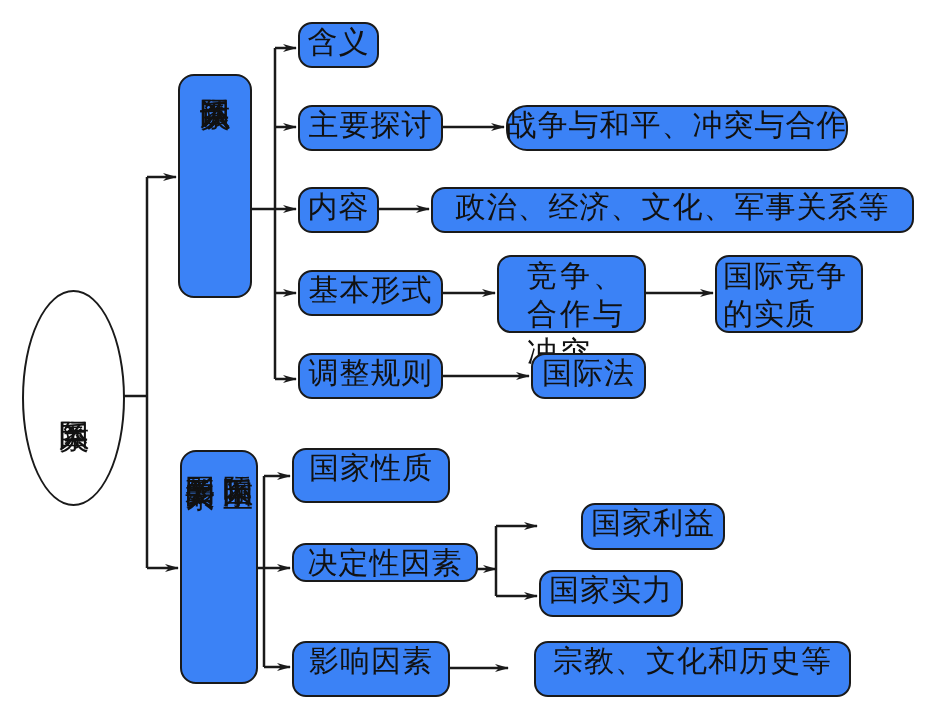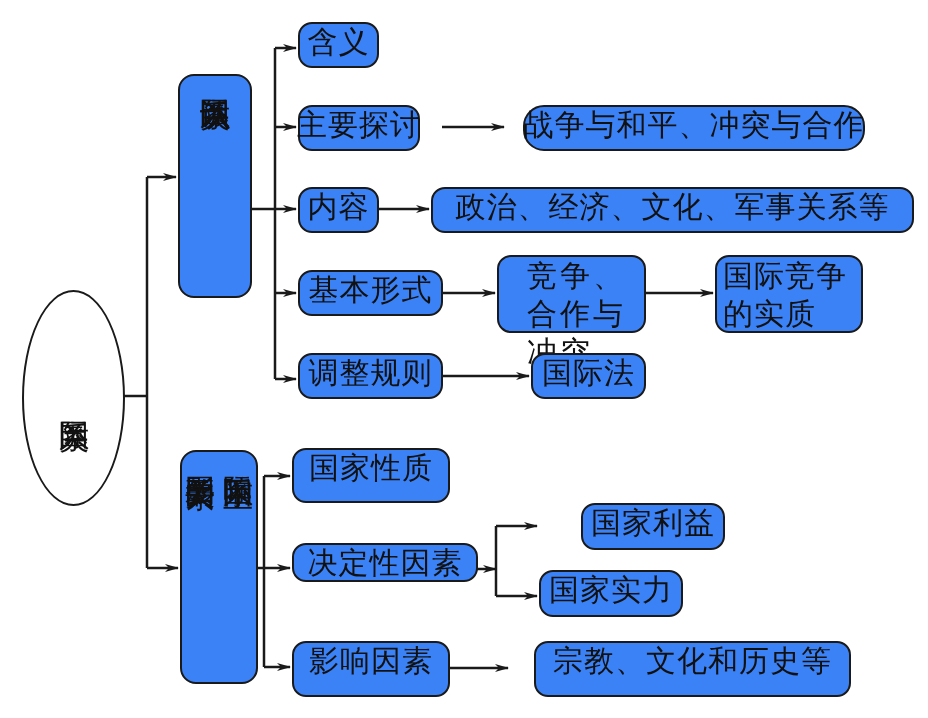--- a/index.html
+++ b/index.html
@@ -67,24 +67,24 @@
 </div>
 
 <div class="box" style="left:178px; top:74px; width:74px; height:224px; border-radius:16px;">
   <span class="vtext">认识国际关系</span>
 </div>
 
 <div class="box" style="left:298px; top:22px; width:81px; height:46px;">
   <span>含义</span>
 </div>
 
-<div class="box" style="left:298px; top:105px; width:122px; height:46px;">
+<div class="box" style="left:298px; top:105px; width:145px; height:46px;">
   <span>主要探讨</span>
 </div>
-<div class="box" style="left:523px; top:105px; width:342px; height:46px;border-radius:21px;">
+<div class="box" style="left:506px; top:105px; width:342px; height:46px;border-radius:21px;">
   <span>战争与和平、冲突与合作</span>
 </div>
 
 <div class="box" style="left:298px; top:187px; width:81px; height:46px;">
   <span>内容</span>
 </div>
 <div class="box" style="left:431px; top:187px; width:483px; height:46px;">
   <span>政治、经济、文化、军事关系等</span>
 </div>
 

